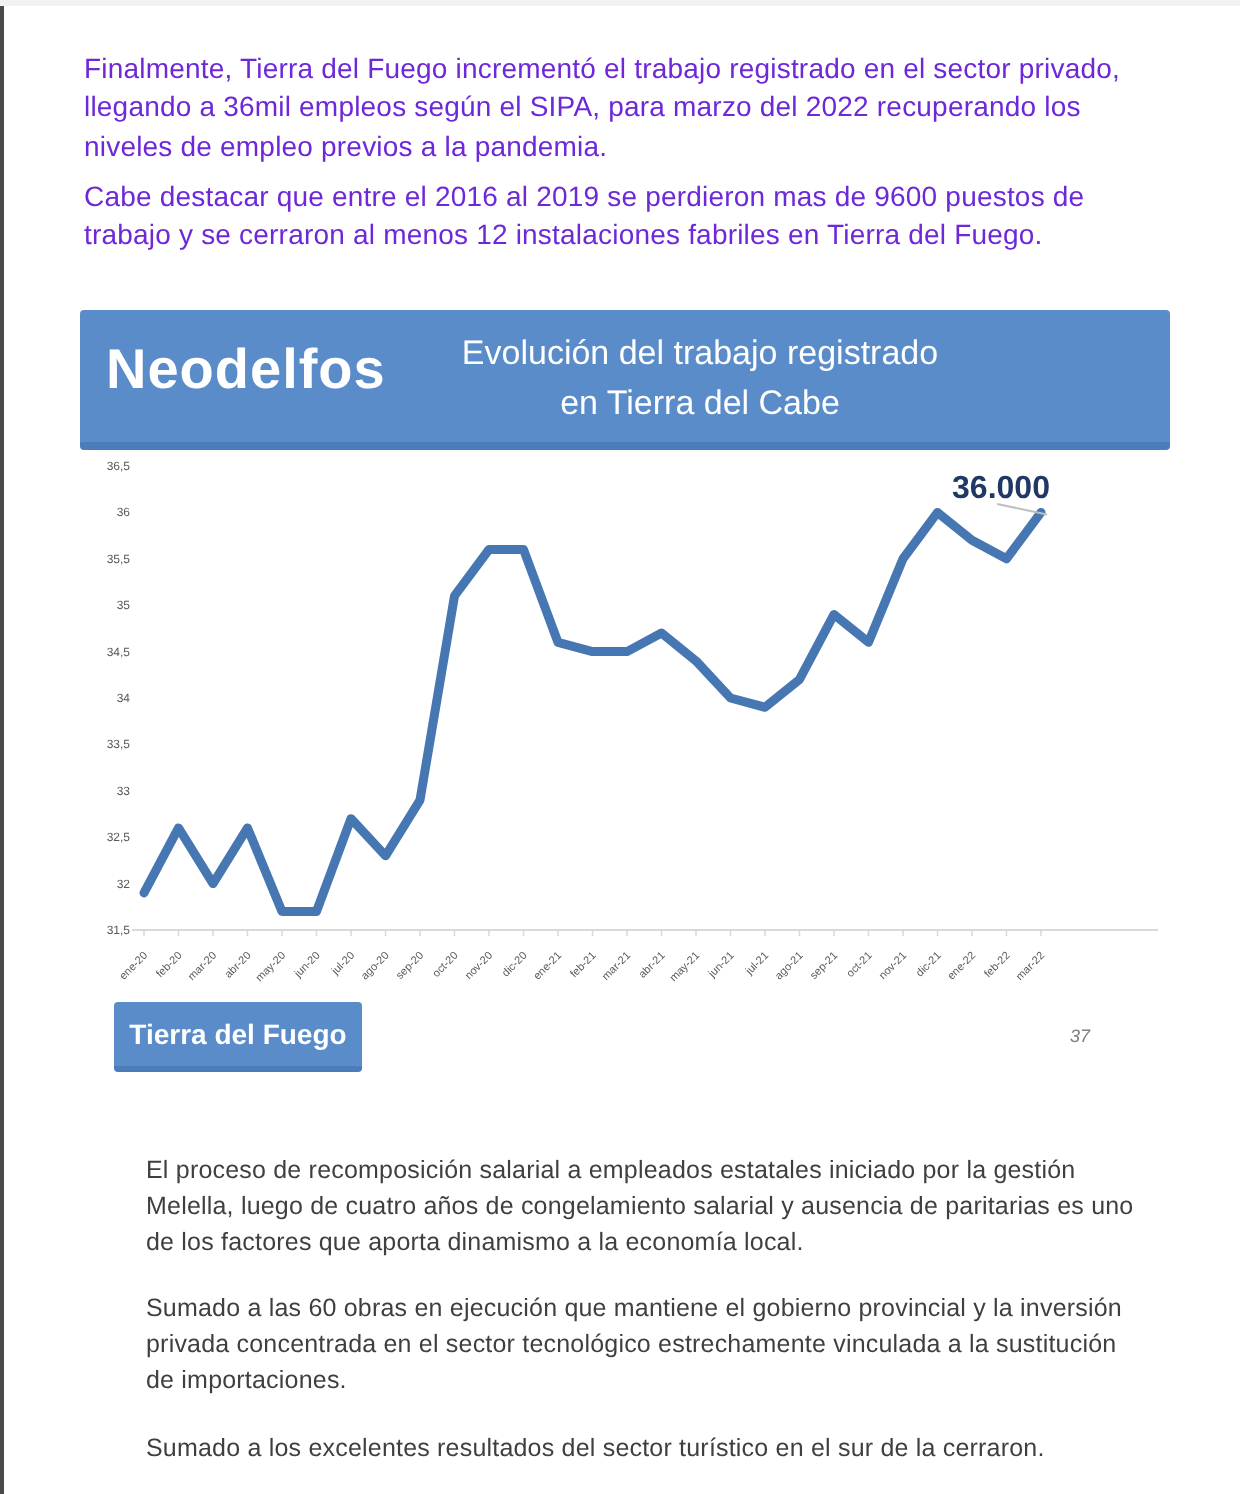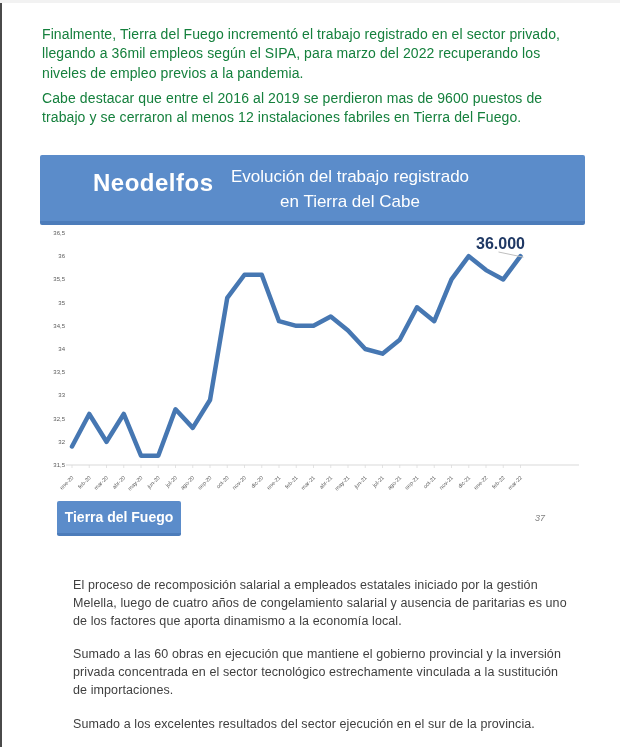--- a/index.html
+++ b/index.html
@@ -14,40 +14,39 @@
     box-sizing:border-box;
   }
   .page{
     position:absolute;inset:0;
     border-left:2px solid #4a4a4a;
   }
   .para{
     position:absolute;
     font-size:14px;
     line-height:1.38;
-    color:#15803d;
+    color:#6d28d9;
     letter-spacing:0.1px;
   }
   .intro1{left:40px;top:8px;width:544px;}
   .intro2{left:40px;top:72px;width:544px;}
   .chart-panel{
     position:absolute;left:38px;top:152px;width:545px;
   }
   .chart-header{
     position:relative;
     height:66px;
     background:var(--banner-blue,#5b8cca);
     border-bottom:4px solid #4c7cba;
     border-radius:2px;
   }
   .brand{
     position:absolute;left:13px;top:14px;
-    font-size:24px;font-weight:bold;color:#ffffff;
+    font-size:28px;font-weight:bold;color:#ffffff;
     letter-spacing:0.5px;
-    margin-left:40px;
   }
   .chart-title{
     position:absolute;left:150px;top:10px;width:320px;
     text-align:center;
     font-size:17px;font-weight:normal;color:#ffffff;
     line-height:1.45;
   }
   .plot-svg{display:block;width:545px;height:273px;background:#ffffff;}
   .plot-svg text{font-family:"Liberation Sans", sans-serif;}
   .chart-footer{
@@ -173,16 +172,16 @@
         <span>Tierra del Fuego</span>
       </div>
       <div class="page-number">37</div>
     </div>
 
   </div>
 
   <div class="bottom-text">
     <p>El proceso de recomposición salarial a empleados estatales iniciado por la gestión Melella, luego de cuatro años de congelamiento salarial y ausencia de paritarias es uno de los factores que aporta dinamismo a la economía local.</p>
     <p>Sumado a las 60 obras en ejecución que mantiene el gobierno provincial y la inversión privada concentrada en el sector tecnológico estrechamente vinculada a la sustitución de importaciones.</p>
-    <p>Sumado a los excelentes resultados del sector ejecución en el sur de la provincia.</p>
+    <p>Sumado a los excelentes resultados del sector turístico en el sur de la cerraron.</p>
   </div>
 
 </div>
 
 </body></html>

